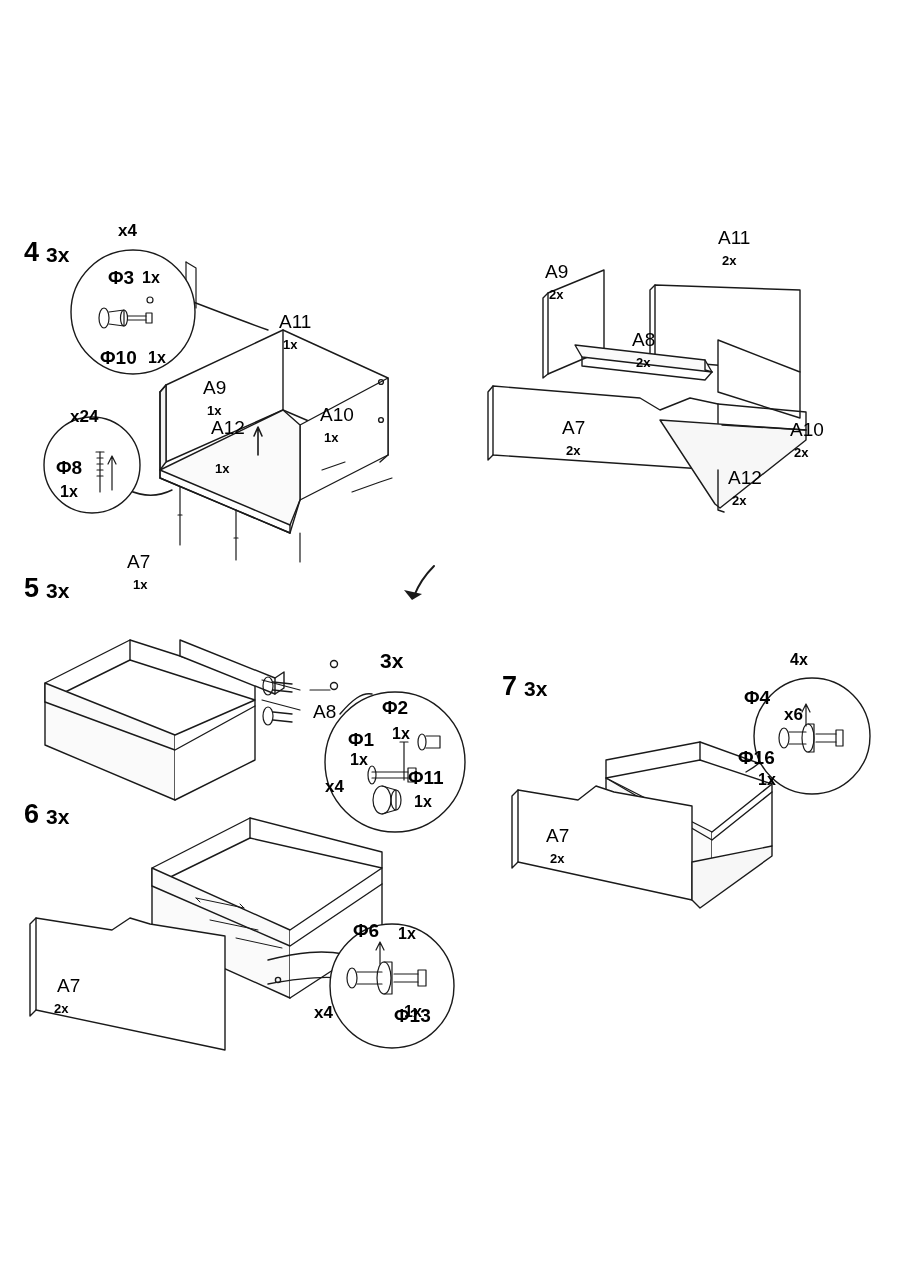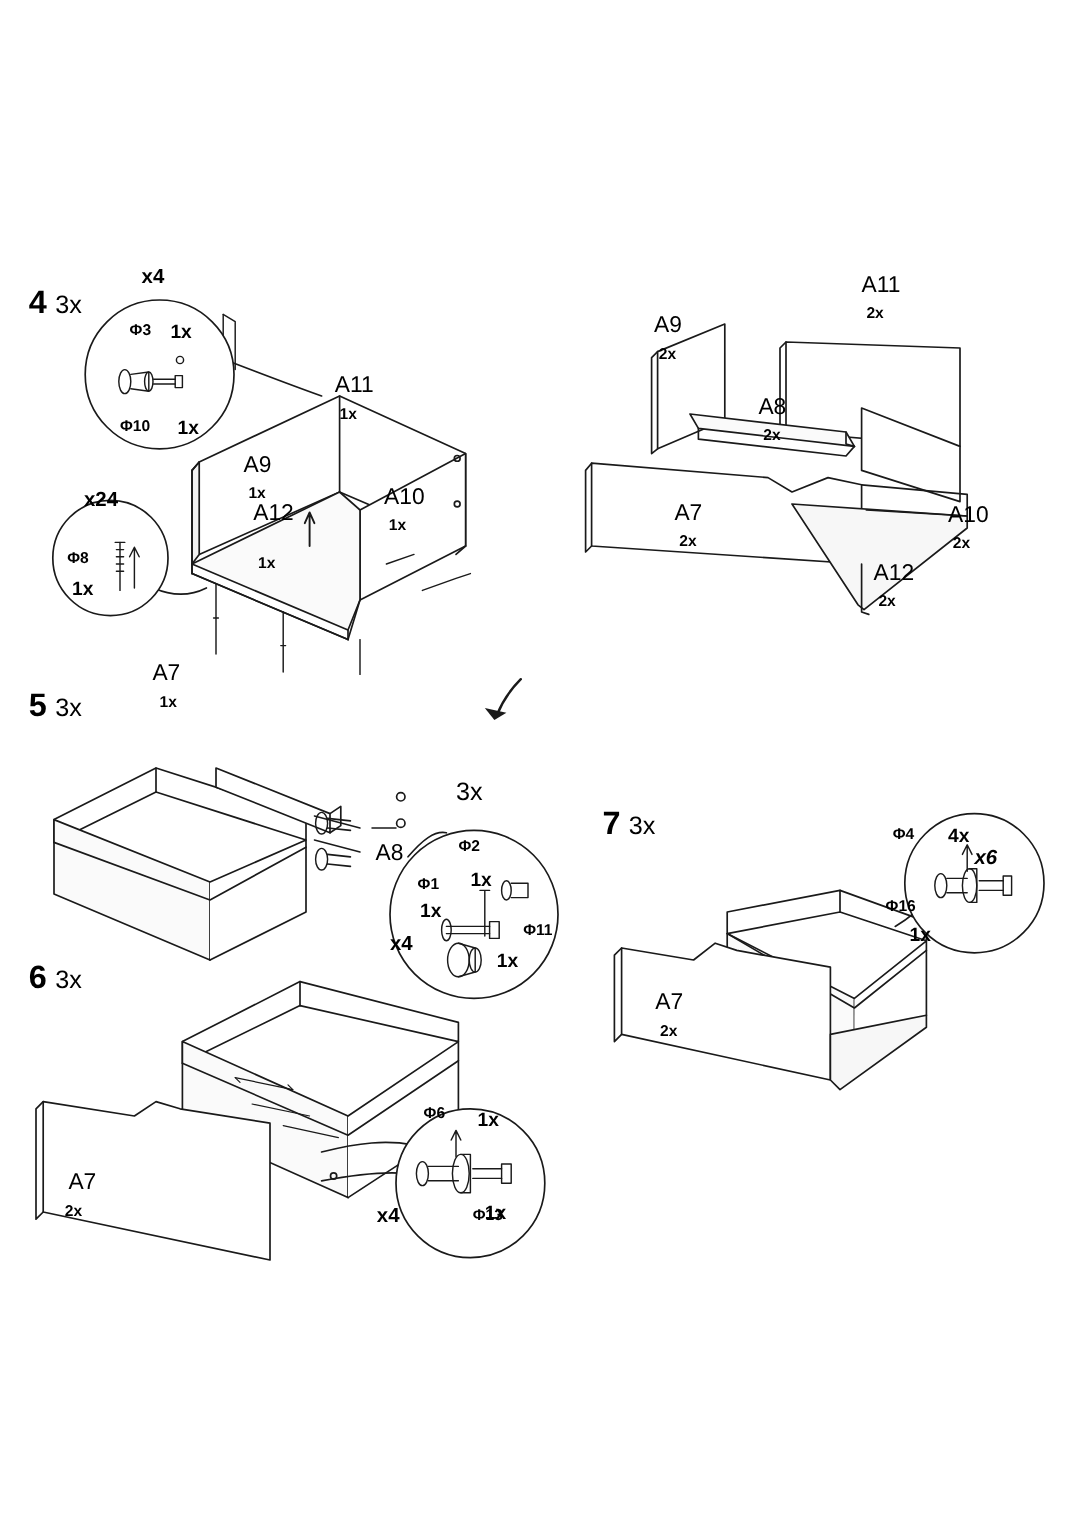--- a/index.html
+++ b/index.html
@@ -40,29 +40,29 @@
   .qty {
     font-size: 13px;
     font-weight: bold;
   }
   .stepnum {
     font-size: 27px;
     font-weight: bold;
   }
   .stepqty {
     font-size: 21px;
-    font-weight: normal;
+    font-weight: bold;
     text-align: center;
   }
   .xbig {
     font-size: 17px;
     font-weight: bold;
   }
   .phi {
-    font-size: 13px;
+    font-size: 19px;
     font-weight: bold;
     text-align: center;
   }
   .phiqty {
     font-size: 16px;
     font-weight: bold;
   }
 </style>
 </head>
 <body>
@@ -321,40 +321,40 @@
   <div class="lbl stepqty" style="left:46px; top:580px;">3x</div>
 
   <div class="lbl stepqty" style="left:380px; top:650px;">3x</div>
   <div class="lbl part" style="left:313px; top:702px;">A8</div>
 
   <div class="lbl xbig" style="left:325px; top:778px;">x4</div>
   <div class="lbl phi" style="left:382px; top:698px;">Φ2</div>
   <div class="lbl phiqty" style="left:392px; top:726px;">1x</div>
   <div class="lbl phi" style="left:348px; top:730px;">Φ1</div>
   <div class="lbl phiqty" style="left:350px; top:752px;">1x</div>
-  <div class="lbl phi" style="left:408px; top:768px;margin-left:28px;">Φ11</div>
+  <div class="lbl phi" style="left:408px; top:768px;">Φ11</div>
   <div class="lbl phiqty" style="left:414px; top:794px;">1x</div>
 
   <div class="lbl stepnum" style="left:24px; top:800px;">6</div>
   <div class="lbl stepqty" style="left:46px; top:806px;">3x</div>
 
   <div class="lbl part" style="left:57px; top:976px;">A7</div>
   <div class="lbl qty" style="left:54px; top:1002px;">2x</div>
 
   <div class="lbl xbig" style="left:314px; top:1004px;">x4</div>
   <div class="lbl phi" style="left:353px; top:921px;">Φ6</div>
   <div class="lbl phiqty" style="left:398px; top:926px;">1x</div>
   <div class="lbl phi" style="left:355px; top:1006px;margin-left:39px;">Φ13</div>
   <div class="lbl phiqty" style="left:404px; top:1004px;">1x</div>
 
   <div class="lbl stepnum" style="left:502px; top:672px;">7</div>
   <div class="lbl stepqty" style="left:524px; top:678px;">3x</div>
 
   <div class="lbl part" style="left:546px; top:826px;">A7</div>
   <div class="lbl qty" style="left:550px; top:852px;">2x</div>
 
-  <div class="lbl xbig" style="left:812px; top:706px;font-style:italic;">x6</div>
+  <div class="lbl xbig" style="left:784px; top:706px;">x6</div>
   <div class="lbl phi" style="left:744px; top:688px;">Φ4</div>
-  <div class="lbl phiqty" style="left:790px; top:690px;">4x</div>
+  <div class="lbl phiqty" style="left:790px; top:652px;">4x</div>
   <div class="lbl phi" style="left:738px; top:748px;">Φ16</div>
   <div class="lbl phiqty" style="left:758px; top:772px;">1x</div>
 
 </div>
 
 </body></html>

